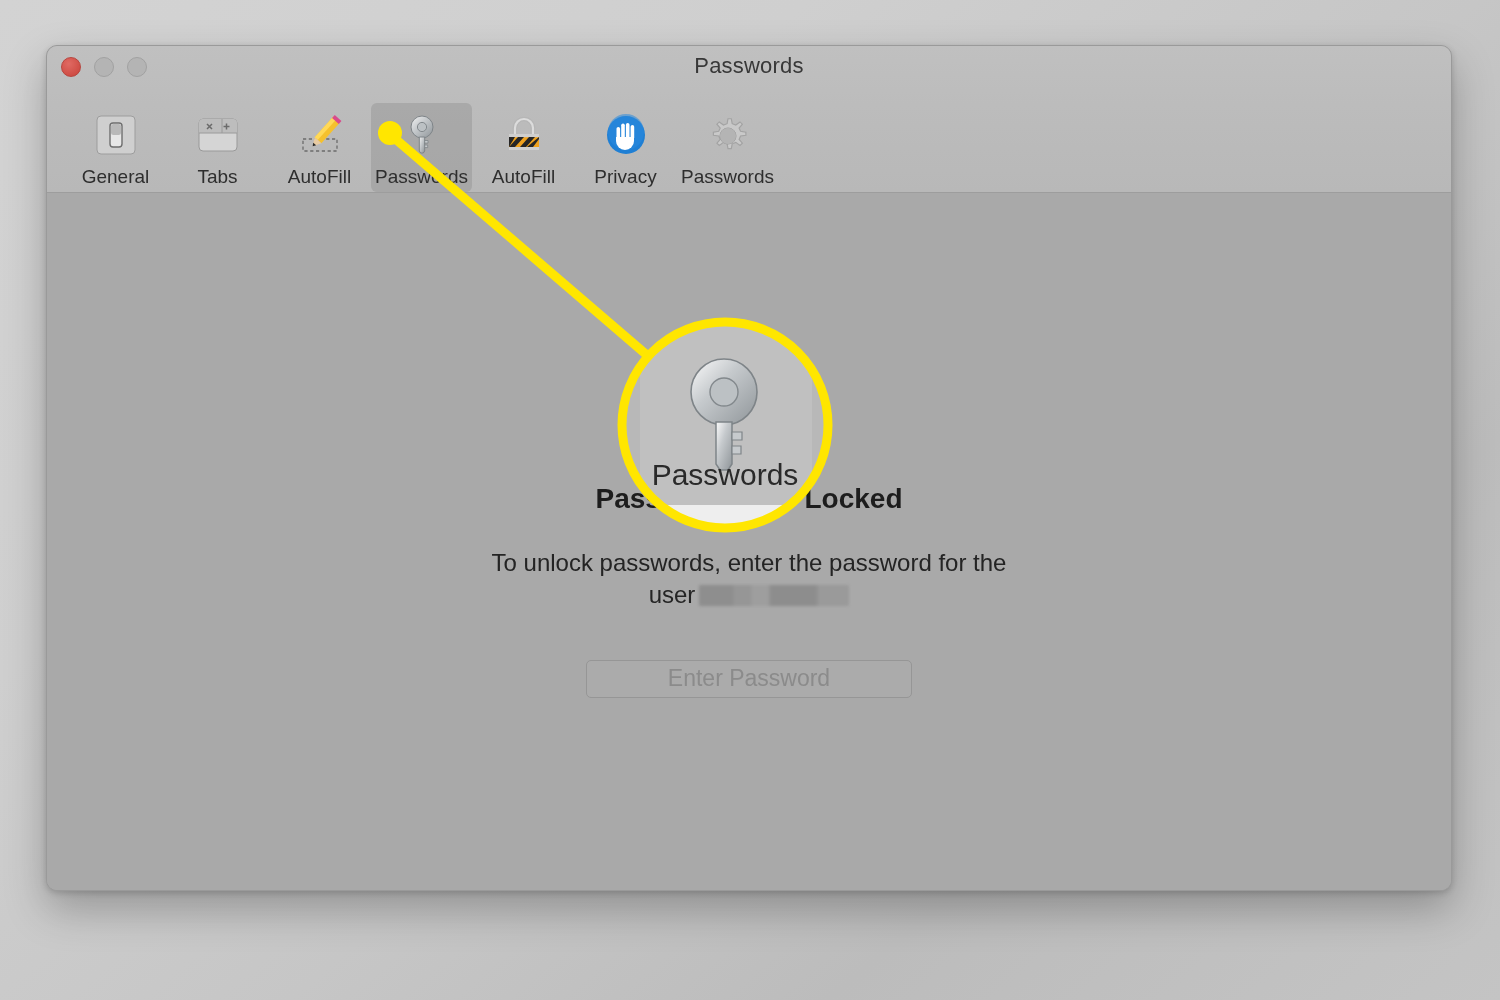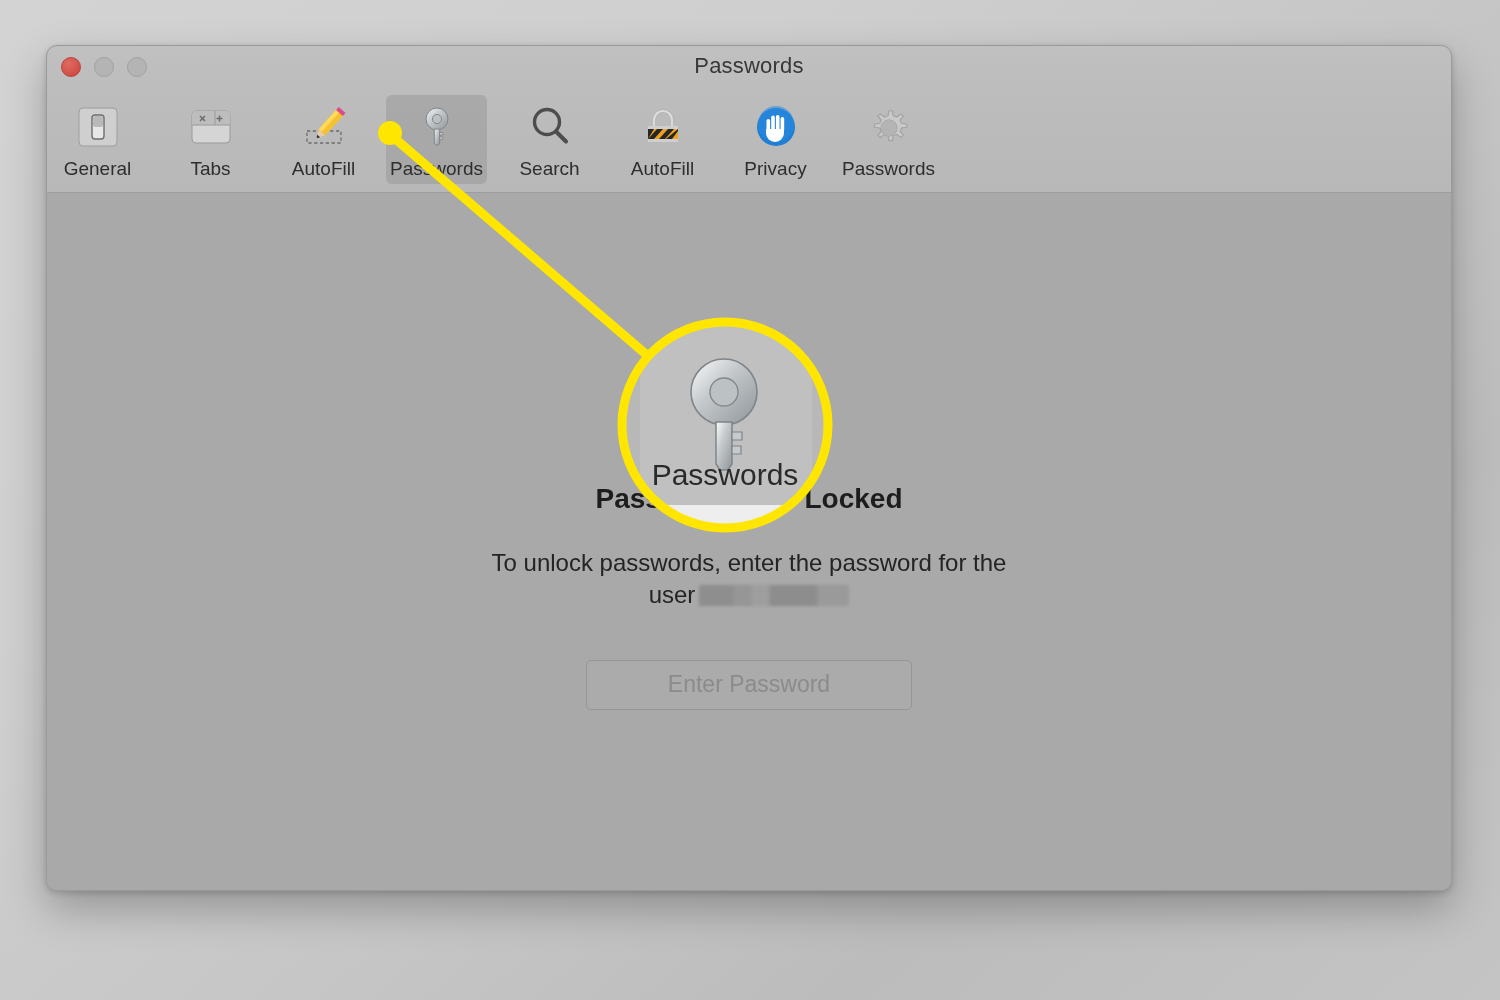--- a/index.html
+++ b/index.html
@@ -43,21 +43,21 @@
     display: flex; gap: 13px;
   }
   .light { width: 20px; height: 20px; border-radius: 50%; }
   .light.close  { background: radial-gradient(circle at 38% 32%, #e06a63, #cf4d45 72%, #bb4038); border: 1px solid #b8453e; }
   .light.min    { background: #b4b4b4; border: 1px solid #a1a1a1; }
   .light.max    { background: #b4b4b4; border: 1px solid #a1a1a1; }
 
   
   #toolbar {
     position: absolute; left: 0; top: 40px; right: 0; bottom: 0;
-    display: flex; align-items: center; padding-left: 0; gap: 12px;
+    display: flex; align-items: flex-end; padding-left: 18px; gap: 1px;
   }
   .tb-item {
     width: 101px;
     padding: 6px 2px 4px;
     border-radius: 6px;
     display: flex; flex-direction: column; align-items: center; gap: 5px;
     cursor: default;
   }
   .tb-item.selected { background: rgba(150,150,150,0.50); }
   .tb-icon { width: 52px; height: 52px; display: flex; align-items: center; justify-content: center; }
@@ -86,21 +86,21 @@
     display: inline-block;
     width: 150px; height: 21px;
     vertical-align: -3px;
     margin-left: 4px;
     background: linear-gradient(90deg,#8e8e8e 0%,#8e8e8e 22%,#969696 24%,#969696 34%,#9e9e9e 36%,#9e9e9e 46%,#8d8d8d 48%,#8d8d8d 78%,#9a9a9a 80%,#9a9a9a 100%);
     filter: blur(1.4px);
     border-radius: 1px;
   }
   #enter-btn {
     margin-top: 48px;
-    width: 326px; height: 50px;
+    width: 326px; height: 38px;
     border: 1px solid #969696;
     border-radius: 5px;
     background: rgba(175,175,175,0.35);
     color: #8b8b8b;
     font-size: 23px;
     display: flex; align-items: center; justify-content: center; text-align: right;
   }
 
   
   #overlay { position: absolute; inset: 0; pointer-events: none; }
@@ -176,29 +176,20 @@
             </defs>
             <circle cx="23" cy="15" r="11" fill="url(#kg)" stroke="#7e8488"></circle>
             <circle cx="23" cy="15" r="4.6" fill="#bcc1c4" stroke="#83898d"></circle>
             <path d="M20.3 25 h5.4 v14 l-1.4 2 h-2.6 l-1.4 -2 z" fill="url(#kg)" stroke="#7e8488"></path>
             <path d="M25.7 28.5 h3.3 v2.6 h-3.3 z M25.7 33 h3 v2.6 h-3 z" fill="#c6cacd" stroke="#7e8488" stroke-width=".8"></path>
           </svg>
         </span>
         <span class="tb-label">Passwords</span>
       </div>
 
-      <div class="tb-item">
-        <span class="tb-icon">
-          <svg width="46" height="46" viewBox="0 0 46 46">
-            <circle cx="20" cy="18" r="12.5" fill="none" stroke="#4d4d4d" stroke-width="3.4"></circle>
-            <line x1="29" y1="27.5" x2="39" y2="37.5" stroke="#4d4d4d" stroke-width="4" stroke-linecap="round"></line>
-          </svg>
-        </span>
-        <span class="tb-label">Search</span>
-      </div>
 
       <div class="tb-item">
         <span class="tb-icon">
           <svg width="46" height="46" viewBox="0 0 46 46">
             <path d="M14 22 v-6 a9 9 0 0 1 18 0 v6" fill="none" stroke="#b6b6b6" stroke-width="4.6"></path>
             <path d="M14 22 v-6 a9 9 0 0 1 18 0 v6" fill="none" stroke="#dcdcdc" stroke-width="2.2"></path>
             <rect x="8" y="22" width="30" height="16" rx="1.5" fill="#f0a21e"></rect>
             <rect x="8" y="22" width="30" height="3.2" fill="#cfcfcf"></rect>
             <rect x="8" y="35" width="30" height="3" fill="#cfcfcf"></rect>
             <g clip-path="inset(0)">

